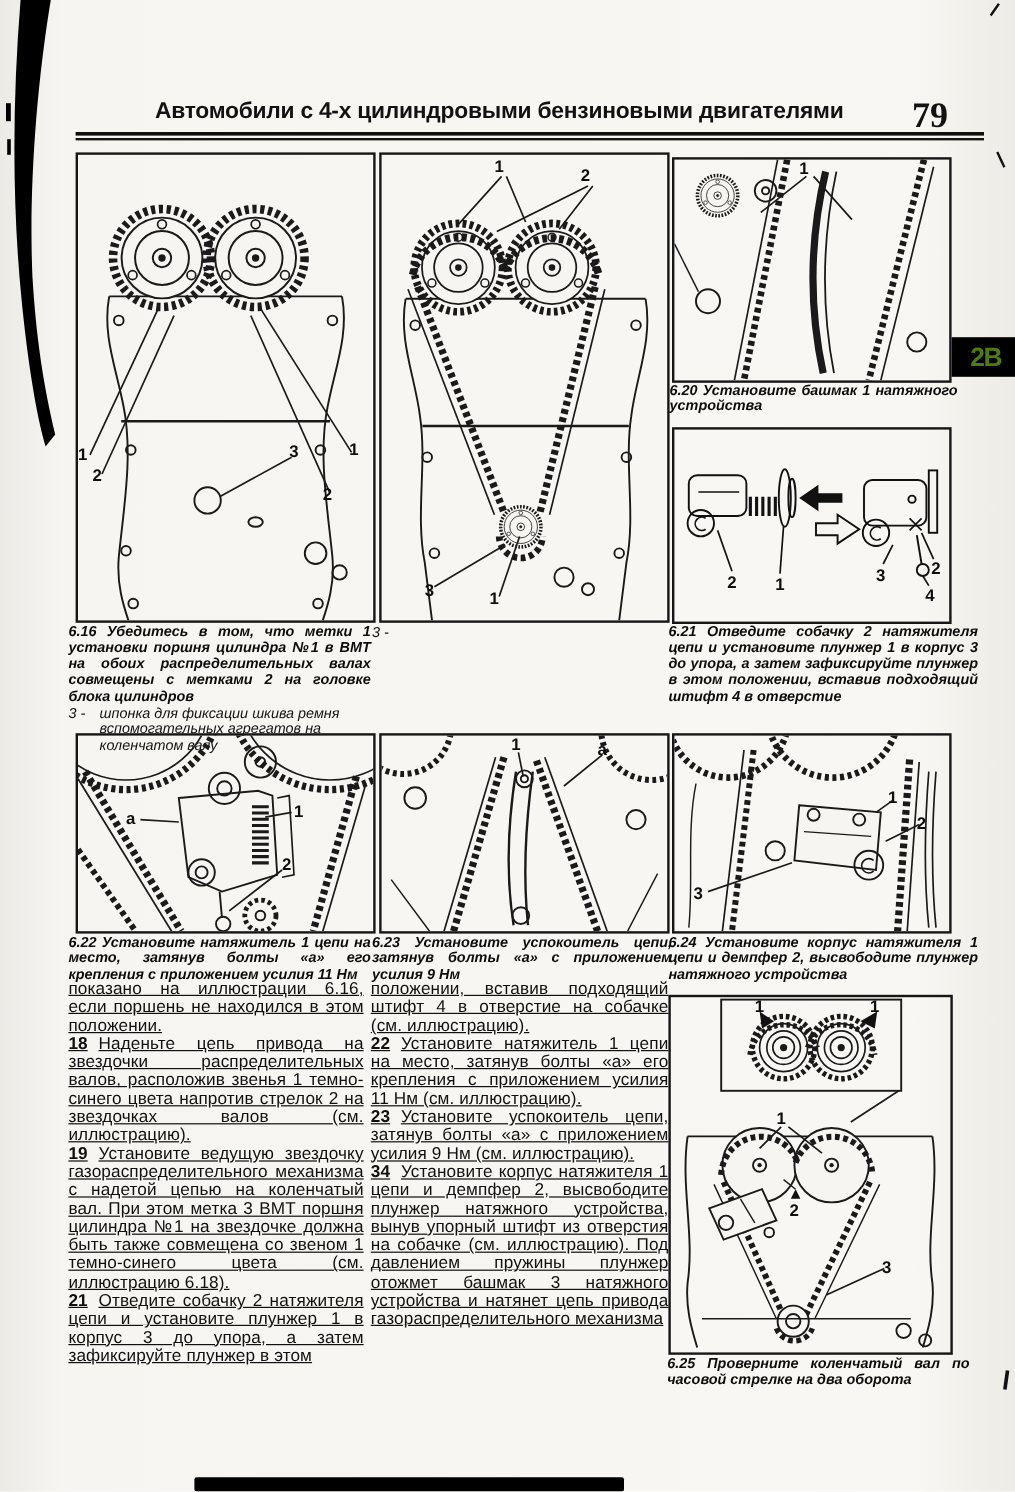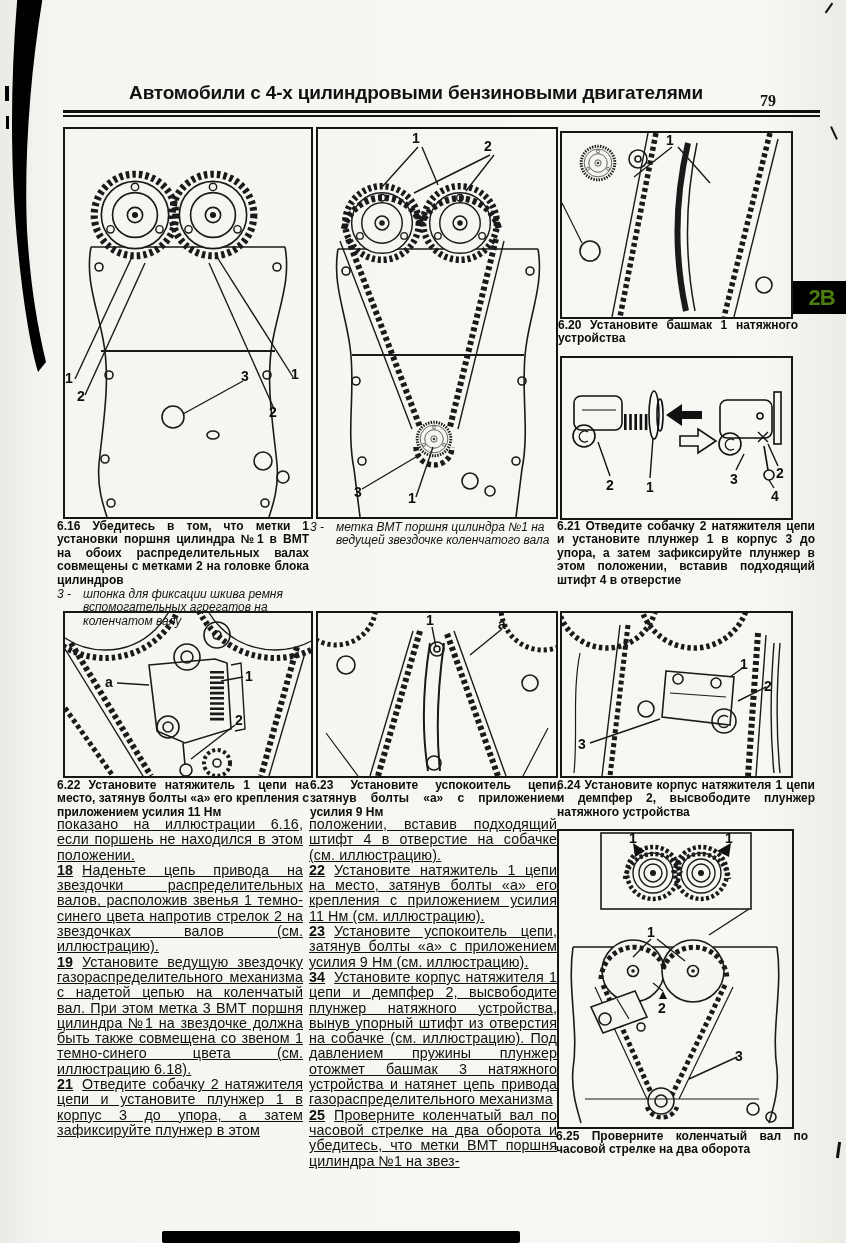--- a/index.html
+++ b/index.html
@@ -4,32 +4,32 @@
 <style>
   html,body{margin:0;padding:0;}
   body{
     width:846px;height:1243px;position:relative;overflow:hidden;
     background:linear-gradient(90deg,#eceae5 0,#f6f5f1 6%,#f8f7f3 90%,#edebe5 100%);
     font-family:"Liberation Sans","DejaVu Sans",sans-serif;color:#121212;
   }
   .abs{position:absolute;}
   
   .hdr-title{left:66px;top:82px;width:700px;text-align:center;font-size:19px;font-weight:700;letter-spacing:-0.2px;}
-  .hdr-pageno{left:760px;top:80px;font-family:"Liberation Serif","DejaVu Serif",serif;font-size:16px;font-weight:700;margin-top:12px;}
+  .hdr-pageno{left:760px;top:80px;font-family:"Liberation Serif","DejaVu Serif",serif;font-size:30px;font-weight:700;}
   .rule1{left:63px;top:110px;width:757px;height:3px;background:#101010;}
   .rule2{left:63px;top:115px;width:757px;height:2px;background:#141414;}
   
   .edge-tab{left:793px;top:281px;width:57px;height:33px;background:#000;color:#4d7c0f;
     font-size:22px;font-weight:700;display:flex;align-items:center;justify-content:center;letter-spacing:-1px;}
   
   .figbox{border:2px solid #161616;background:transparent;}
   .figbox svg{display:block;}
   .flabel{position:absolute;font-size:14px;font-weight:700;color:#0e0e0e;line-height:14px;}
   
-  .cap{font-size:12px;font-weight:700;line-height:13.4px;text-align:justify;color:#0c0c0c;}
+  .cap{font-size:12px;font-weight:700;line-height:13.4px;text-align:justify;color:#0c0c0c;font-style:italic;}
   .legend{display:flex;font-size:12px;font-style:italic;font-weight:400;line-height:13.4px;margin-top:1px;}
   .legend .mk{width:26px;flex:none;}
   .legend .tx{flex:1;}
   
   .bodycol{font-size:14.3px;line-height:15.3px;text-align:justify;color:#101010;letter-spacing:0.1px;}
   .bodycol p{margin:0;padding:0;text-decoration:underline;}
   .num{font-weight:700;margin-right:9px;}
   
   .blackbar{left:162px;top:1231px;width:358px;height:12px;background:#000;border-radius:2px;}
   .tickL1{left:5px;top:86px;width:4px;height:15px;background:#000;}
@@ -194,21 +194,20 @@
 <div class="abs" style="left:57px;top:520px;width:252px;">
   <div class="cap">6.16 Убедитесь в том, что метки 1 установки поршня цилиндра №1 в ВМТ на обоих распределительных валах совмещены с метками 2 на головке блока цилиндров</div>
   <div class="legend">
     <span class="mk">3 -</span>
     <span class="tx">шпонка для фиксации шкива ремня вспомогательных агрегатов на коленчатом валу</span>
   </div>
 </div>
 <div class="abs" style="left:310px;top:520px;width:248px;">
   <div class="legend">
     <span class="mk">3 -</span>
-    <span class="tx">метка ВМТ поршня цилиндра №1 на ведущей звездочке коленчатого вала</span>
   </div>
 </div>
 <div class="abs cap" style="left:557px;top:520px;width:258px;">6.21 Отведите собачку 2 натяжителя цепи и установите плунжер 1 в корпус 3 до упора, а затем зафиксируйте плунжер в этом положении, вставив подходящий штифт 4 в отверстие</div>
 
 <div class="abs figbox" style="left:63px;top:611px;width:246px;height:163px;">
   <svg width="246" height="163" viewBox="0 0 246 163" fill="none" stroke="#1a1a1a" stroke-width="1.6">
     <circle cx="40" cy="-35" r="80" stroke-width="6" stroke-dasharray="3.4 3"></circle>
     <circle cx="40" cy="-35" r="72" stroke-width="1.4"></circle>
     <circle cx="210" cy="-40" r="85" stroke-width="6" stroke-dasharray="3.4 3"></circle>
     <circle cx="210" cy="-40" r="77" stroke-width="1.4"></circle>
@@ -355,14 +354,13 @@
   <p><span class="num">18</span><span>Наденьте цепь привода на звездочки распределительных валов, расположив звенья 1 темно-синего цвета напротив стрелок 2 на звездочках валов (см. иллюстрацию).</span></p>
   <p><span class="num">19</span><span>Установите ведущую звездочку газораспределительного механизма с надетой цепью на коленчатый вал. При этом метка 3 ВМТ поршня цилиндра №1 на звездочке должна быть также совмещена со звеном 1 темно-синего цвета (см. иллюстрацию 6.18).</span></p>
   <p><span class="num">21</span><span>Отведите собачку 2 натяжителя цепи и установите плунжер 1 в корпус 3 до упора, а затем зафиксируйте плунжер в этом</span></p>
 </div>
 
 <div class="abs bodycol" style="left:309px;top:817px;width:248px;">
   <p><span>положении, вставив подходящий штифт 4 в отверстие на собачке (см. иллюстрацию).</span></p>
   <p><span class="num">22</span><span>Установите натяжитель 1 цепи на место, затянув болты «а» его крепления с приложением усилия 11 Нм (см. иллюстрацию).</span></p>
   <p><span class="num">23</span><span>Установите успокоитель цепи, затянув болты «а» с приложением усилия 9 Нм (см. иллюстрацию).</span></p>
   <p><span class="num">34</span><span>Установите корпус натяжителя 1 цепи и демпфер 2, высвободите плунжер натяжного устройства, вынув упорный штифт из отверстия на собачке (см. иллюстрацию). Под давлением пружины плунжер отожмет башмак 3 натяжного устройства и натянет цепь привода газораспределительного механизма</span></p>
-  <p><span class="num">25</span><span>Проверните коленчатый вал по часовой стрелке на два оборота и убедитесь, что метки ВМТ поршня цилиндра №1 на звез-</span></p>
 </div>
 
 </body></html>

